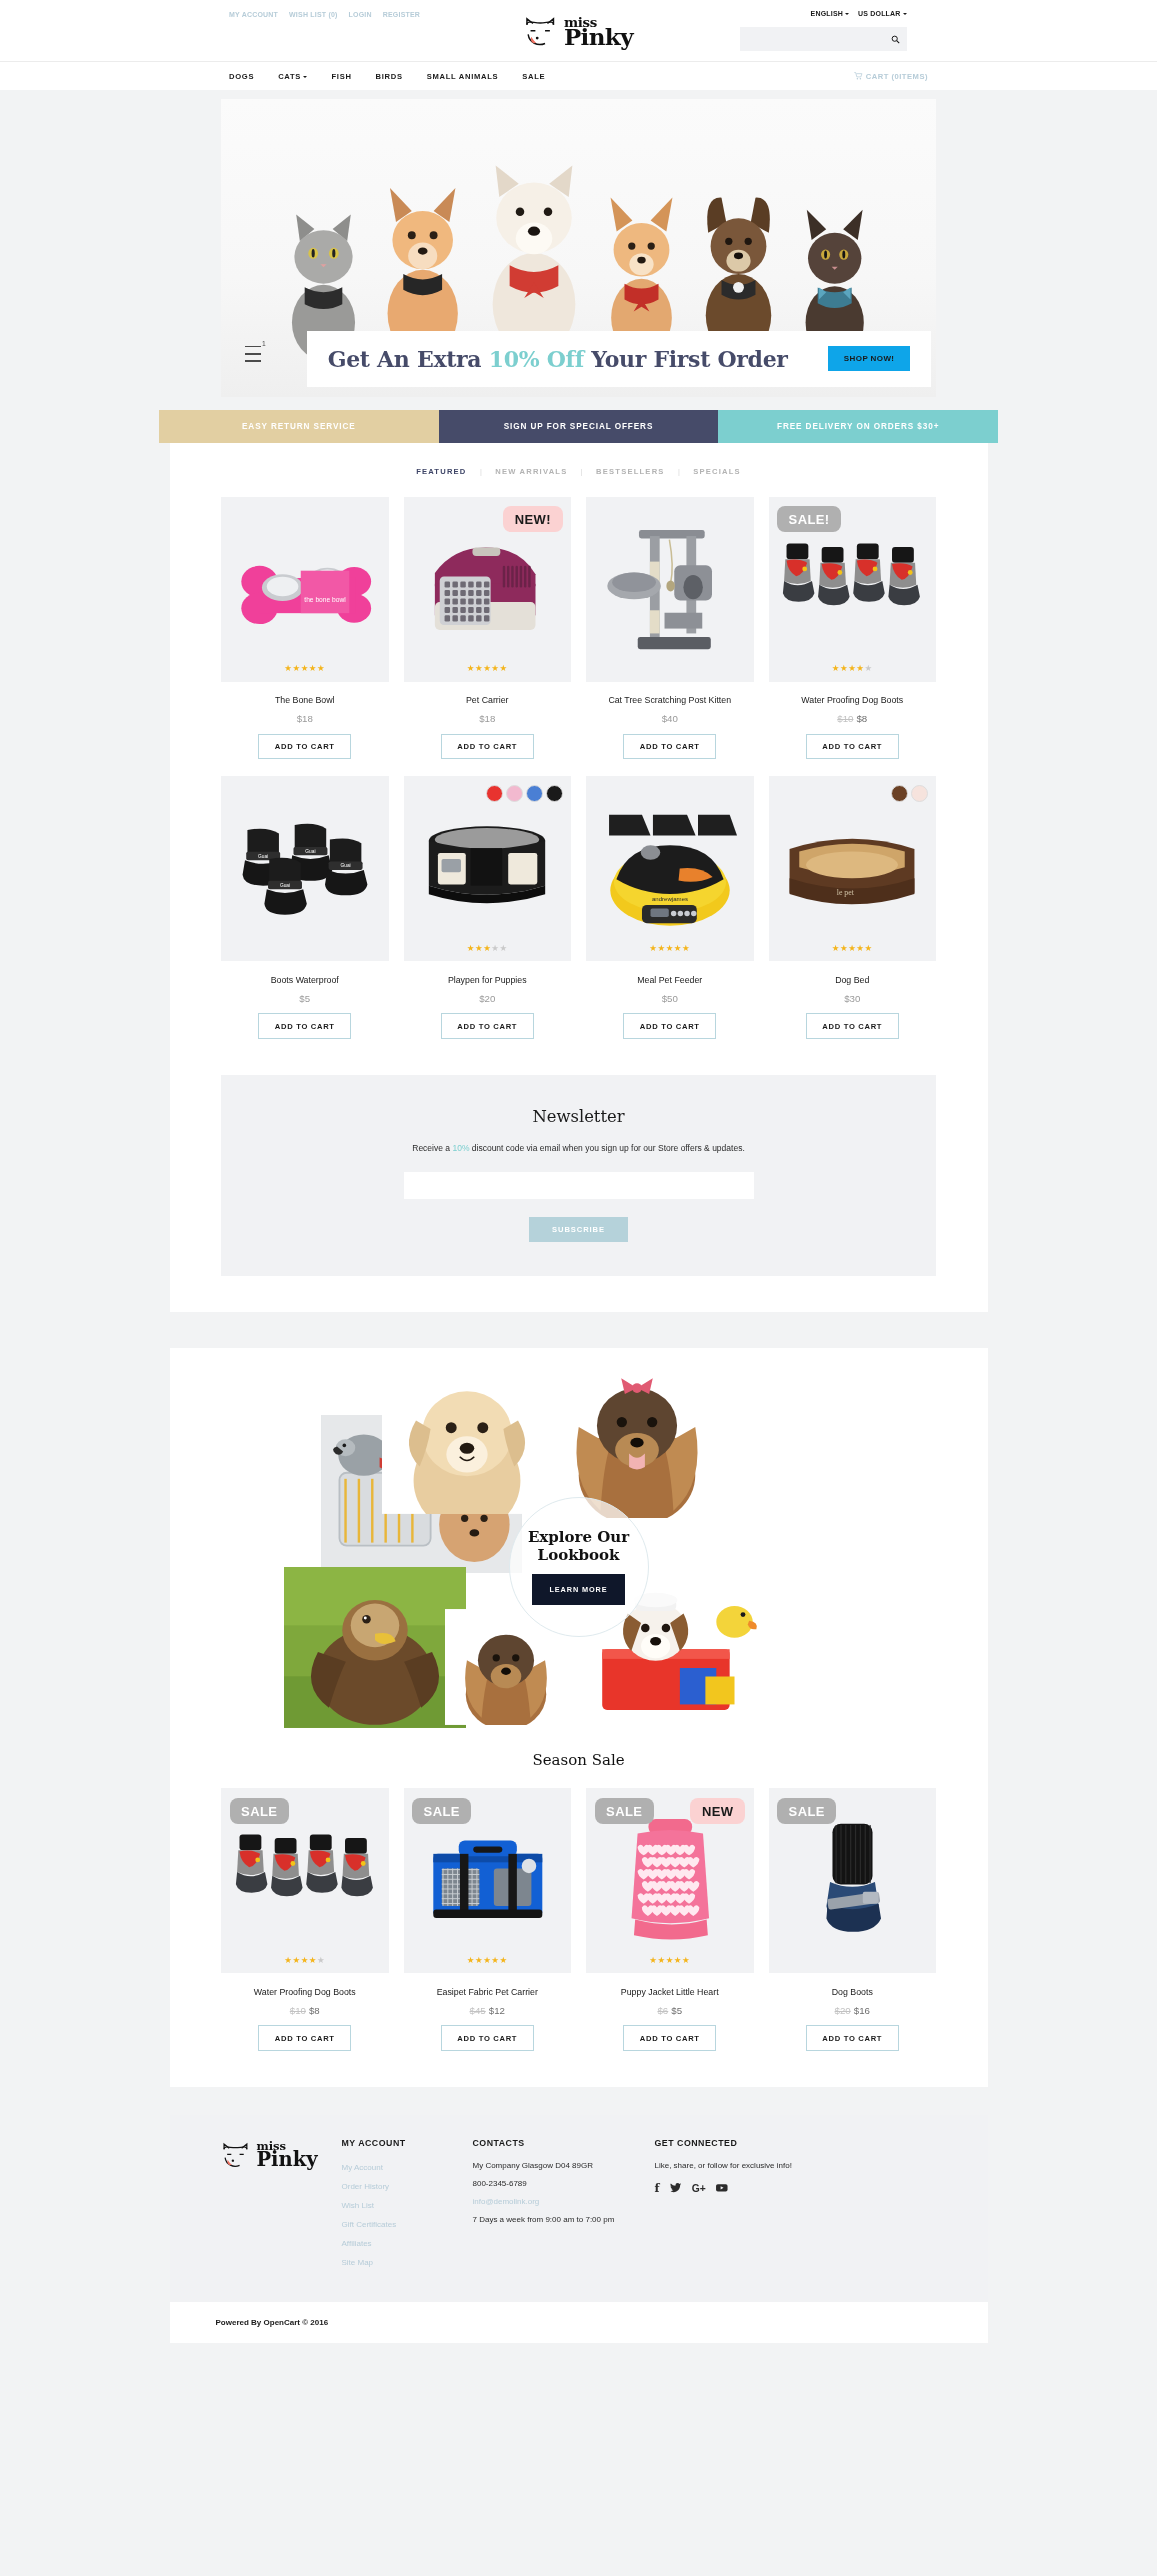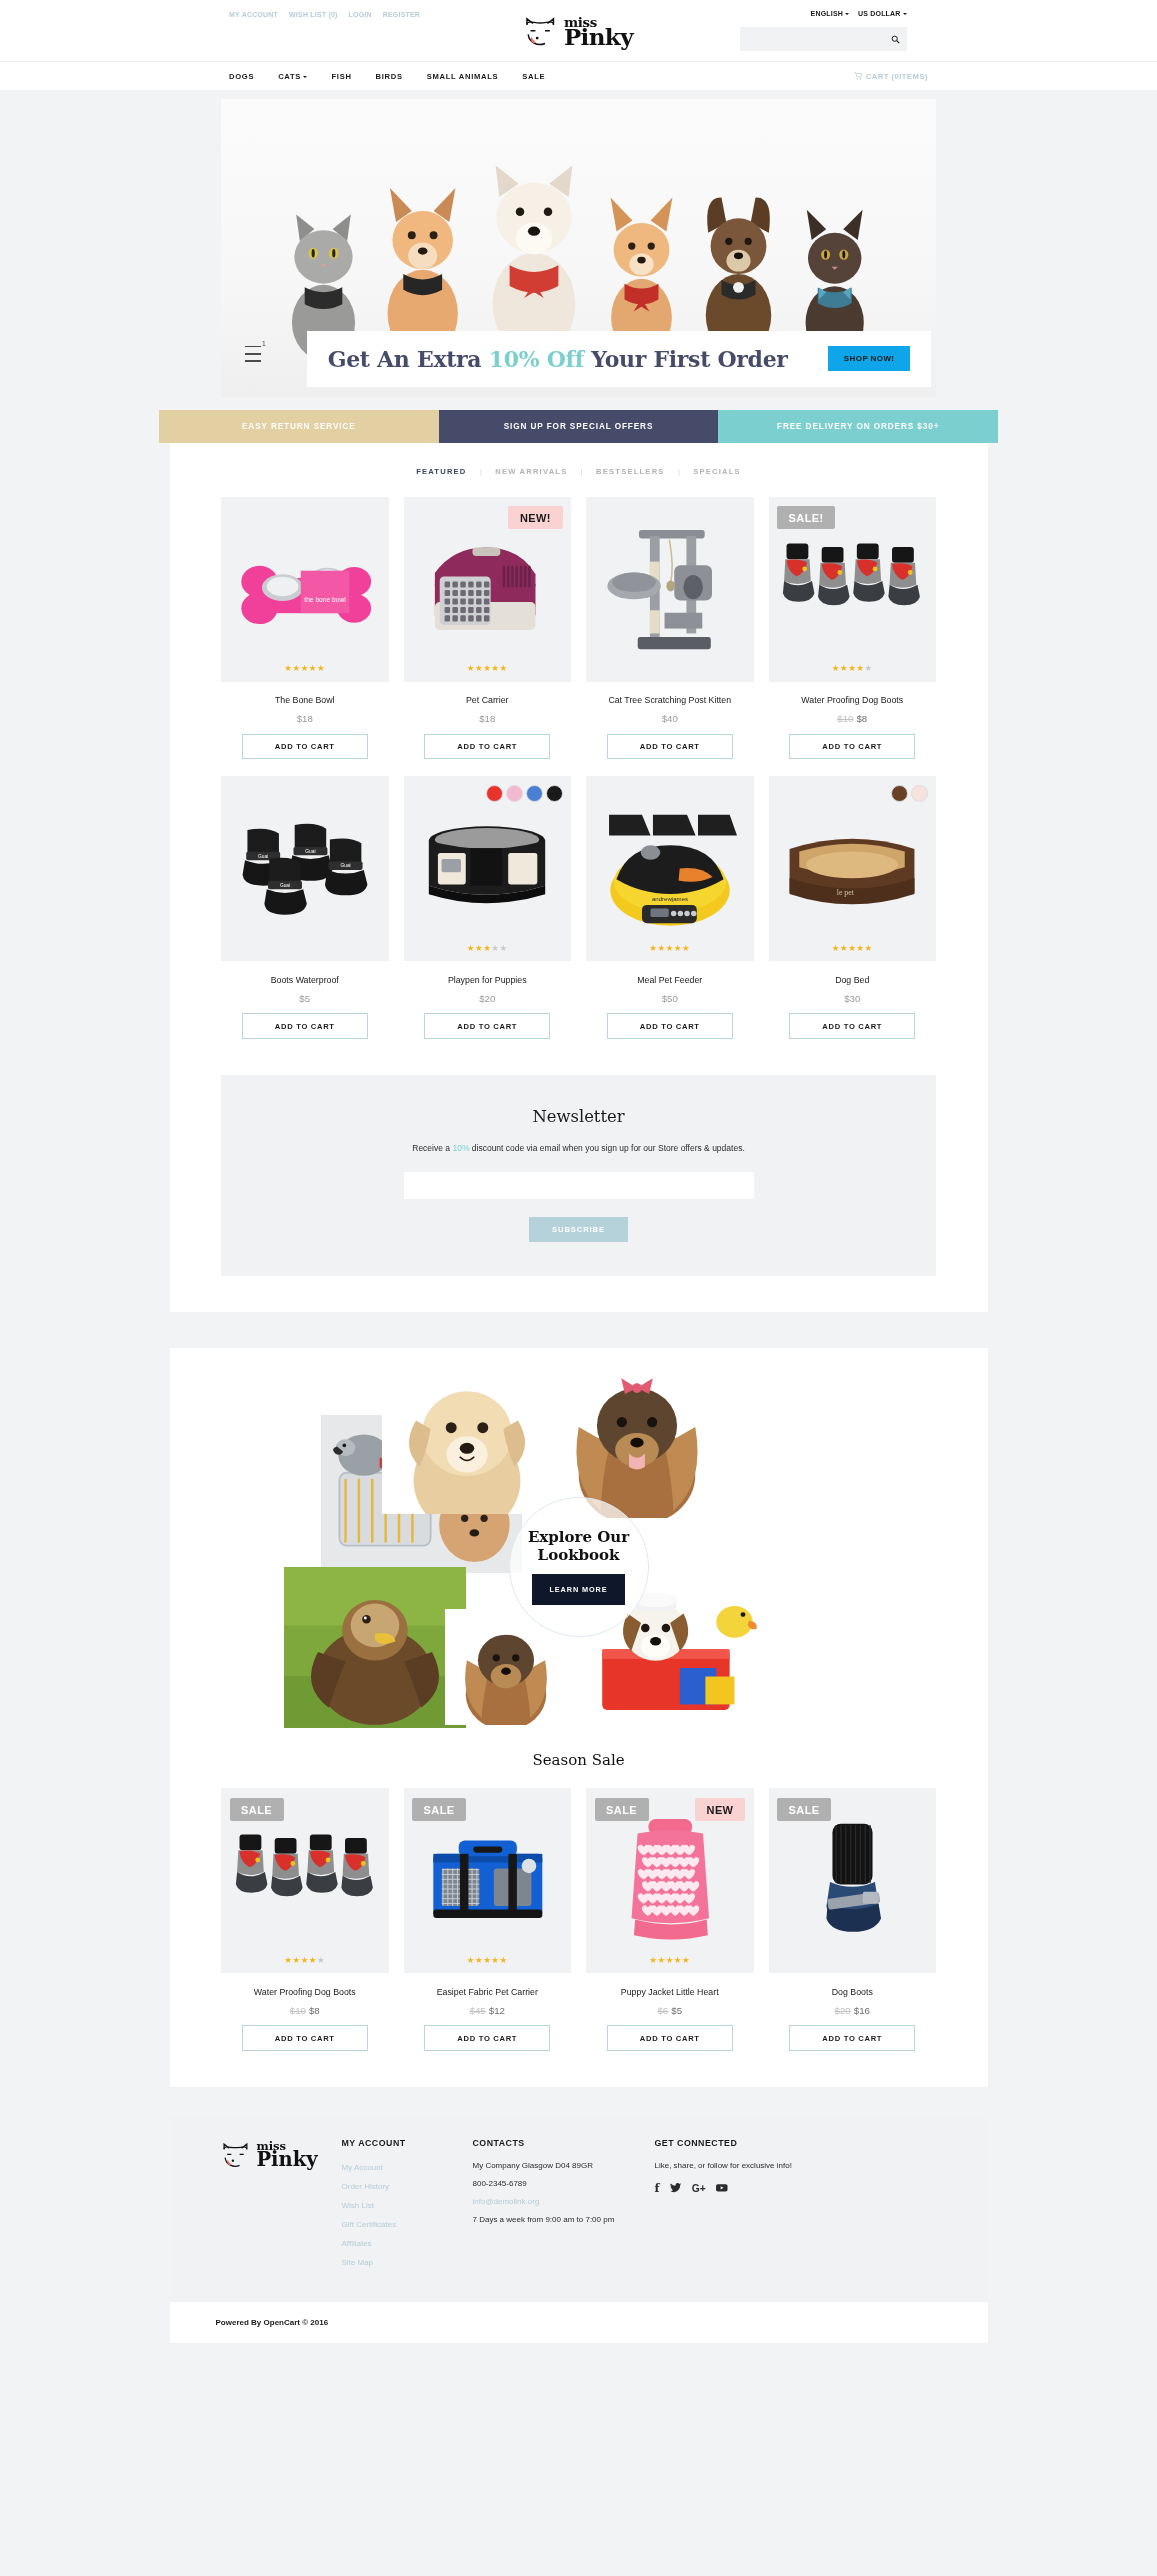--- a/index.html
+++ b/index.html
@@ -85,37 +85,37 @@
 
   .tabs { display: flex; justify-content: center; align-items: center; gap: 0; margin-bottom: 20.7px; }
   .tab { font-size: 7.6px; font-weight: 700; letter-spacing: 1.2px; text-transform: uppercase; color: #b3b3b3; cursor: pointer; padding: 0 13.4px; }
   .tab.active { color: #3d4466; }
   .tab-sep { color: #d8d8d8; font-size: 7.3px; }
 
   .product-grid { width: 715px; margin: 0 auto; display: grid; grid-template-columns: repeat(4, 1fr); column-gap: 15px; row-gap: 17px; }
   .card { display: flex; flex-direction: column; align-items: center; }
   .card-img-wrap { width: 100%; height: 185px; background: #f1f2f4; position: relative; display: flex; align-items: center; justify-content: center; overflow: hidden; }
   .badges { position: absolute; top: 9.7px; width: 100%; padding: 0 8.5px; display: flex; justify-content: space-between; pointer-events: none; }
-  .badge { border-radius: 2px; padding: 5.5px 11.6px; font-size: 11px; font-weight: 700; letter-spacing: 0.4px; color: #fff; }
+  .badge { border-radius: 8px; padding: 5.5px 11.6px; font-size: 13px; font-weight: 700; letter-spacing: 0.4px; color: #fff; }
   .badge-sale { background: #b0b0b0; }
   .badge-new { background: #fbd2d2; color: #1a1a1a; }
   .badges .right { margin-left: auto; }
   .stars { position: absolute; bottom: 8.5px; left: 0; right: 0; text-align: center; font-size: 8.5px; letter-spacing: 0.6px; }
   .star-on { color: #f4b41a; }
   .star-off { color: #c9c9c9; }
   .swatches { position: absolute; top: 8.5px; right: 8.5px; display: flex; gap: 3px; }
   .sw { width: 17px; height: 17px; border-radius: 50%; border: 0.6px solid #ddd; }
   .card-title { margin-top: 13.4px; font-size: 8.8px; color: #1a1a1a; text-align: center; font-family: "Liberation Sans", sans-serif; }
   .card-price { margin-top: 8px; font-size: 9.7px; color: #9a9a9a; text-align: center; }
   .card-price .old { text-decoration: line-through; color: #c2c2c2; margin-right: 3px; }
   .card-price .new { color: #6e6e6e; }
   .add-btn {
     margin-top: 9.7px; border: 0.6px solid #b8d6de; background: #fff; color: #1a1a1a; cursor: pointer;
     font-family: "Liberation Sans", sans-serif; font-weight: 700; font-size: 7.6px; letter-spacing: 0.7px;
-    padding: 7.3px 0; width: 126px; text-transform: uppercase;
+    padding: 7.3px 0; width: 93px; text-transform: uppercase;
   }
 
   
   .newsletter { width: 715px; margin: 36px auto 0; background: #f1f2f4; padding: 32px 0 34px; text-align: center; }
   .nl-title { font-family: "DejaVu Serif", serif; font-size: 16.4px; color: #1a1a1a; font-weight: 400; }
   .nl-sub { margin-top: 17px; font-size: 8.5px; color: #2b2b2b; }
   .nl-sub .accent { color: #7ccfcf; }
   .nl-input { margin-top: 19.5px; width: 350px; height: 27px; background: #fff; border: 0; outline: none; padding: 0 8.5px; font-size: 8px; font-family: "Liberation Sans", sans-serif; }
   .nl-btn { display: block; margin: 18px auto 0; background: #b5d2da; color: #fff; border: 0; cursor: pointer; font-weight: 700; font-size: 7.6px; letter-spacing: 0.9px; padding: 8px 23px; text-transform: uppercase; font-family: "Liberation Sans", sans-serif; }
 

